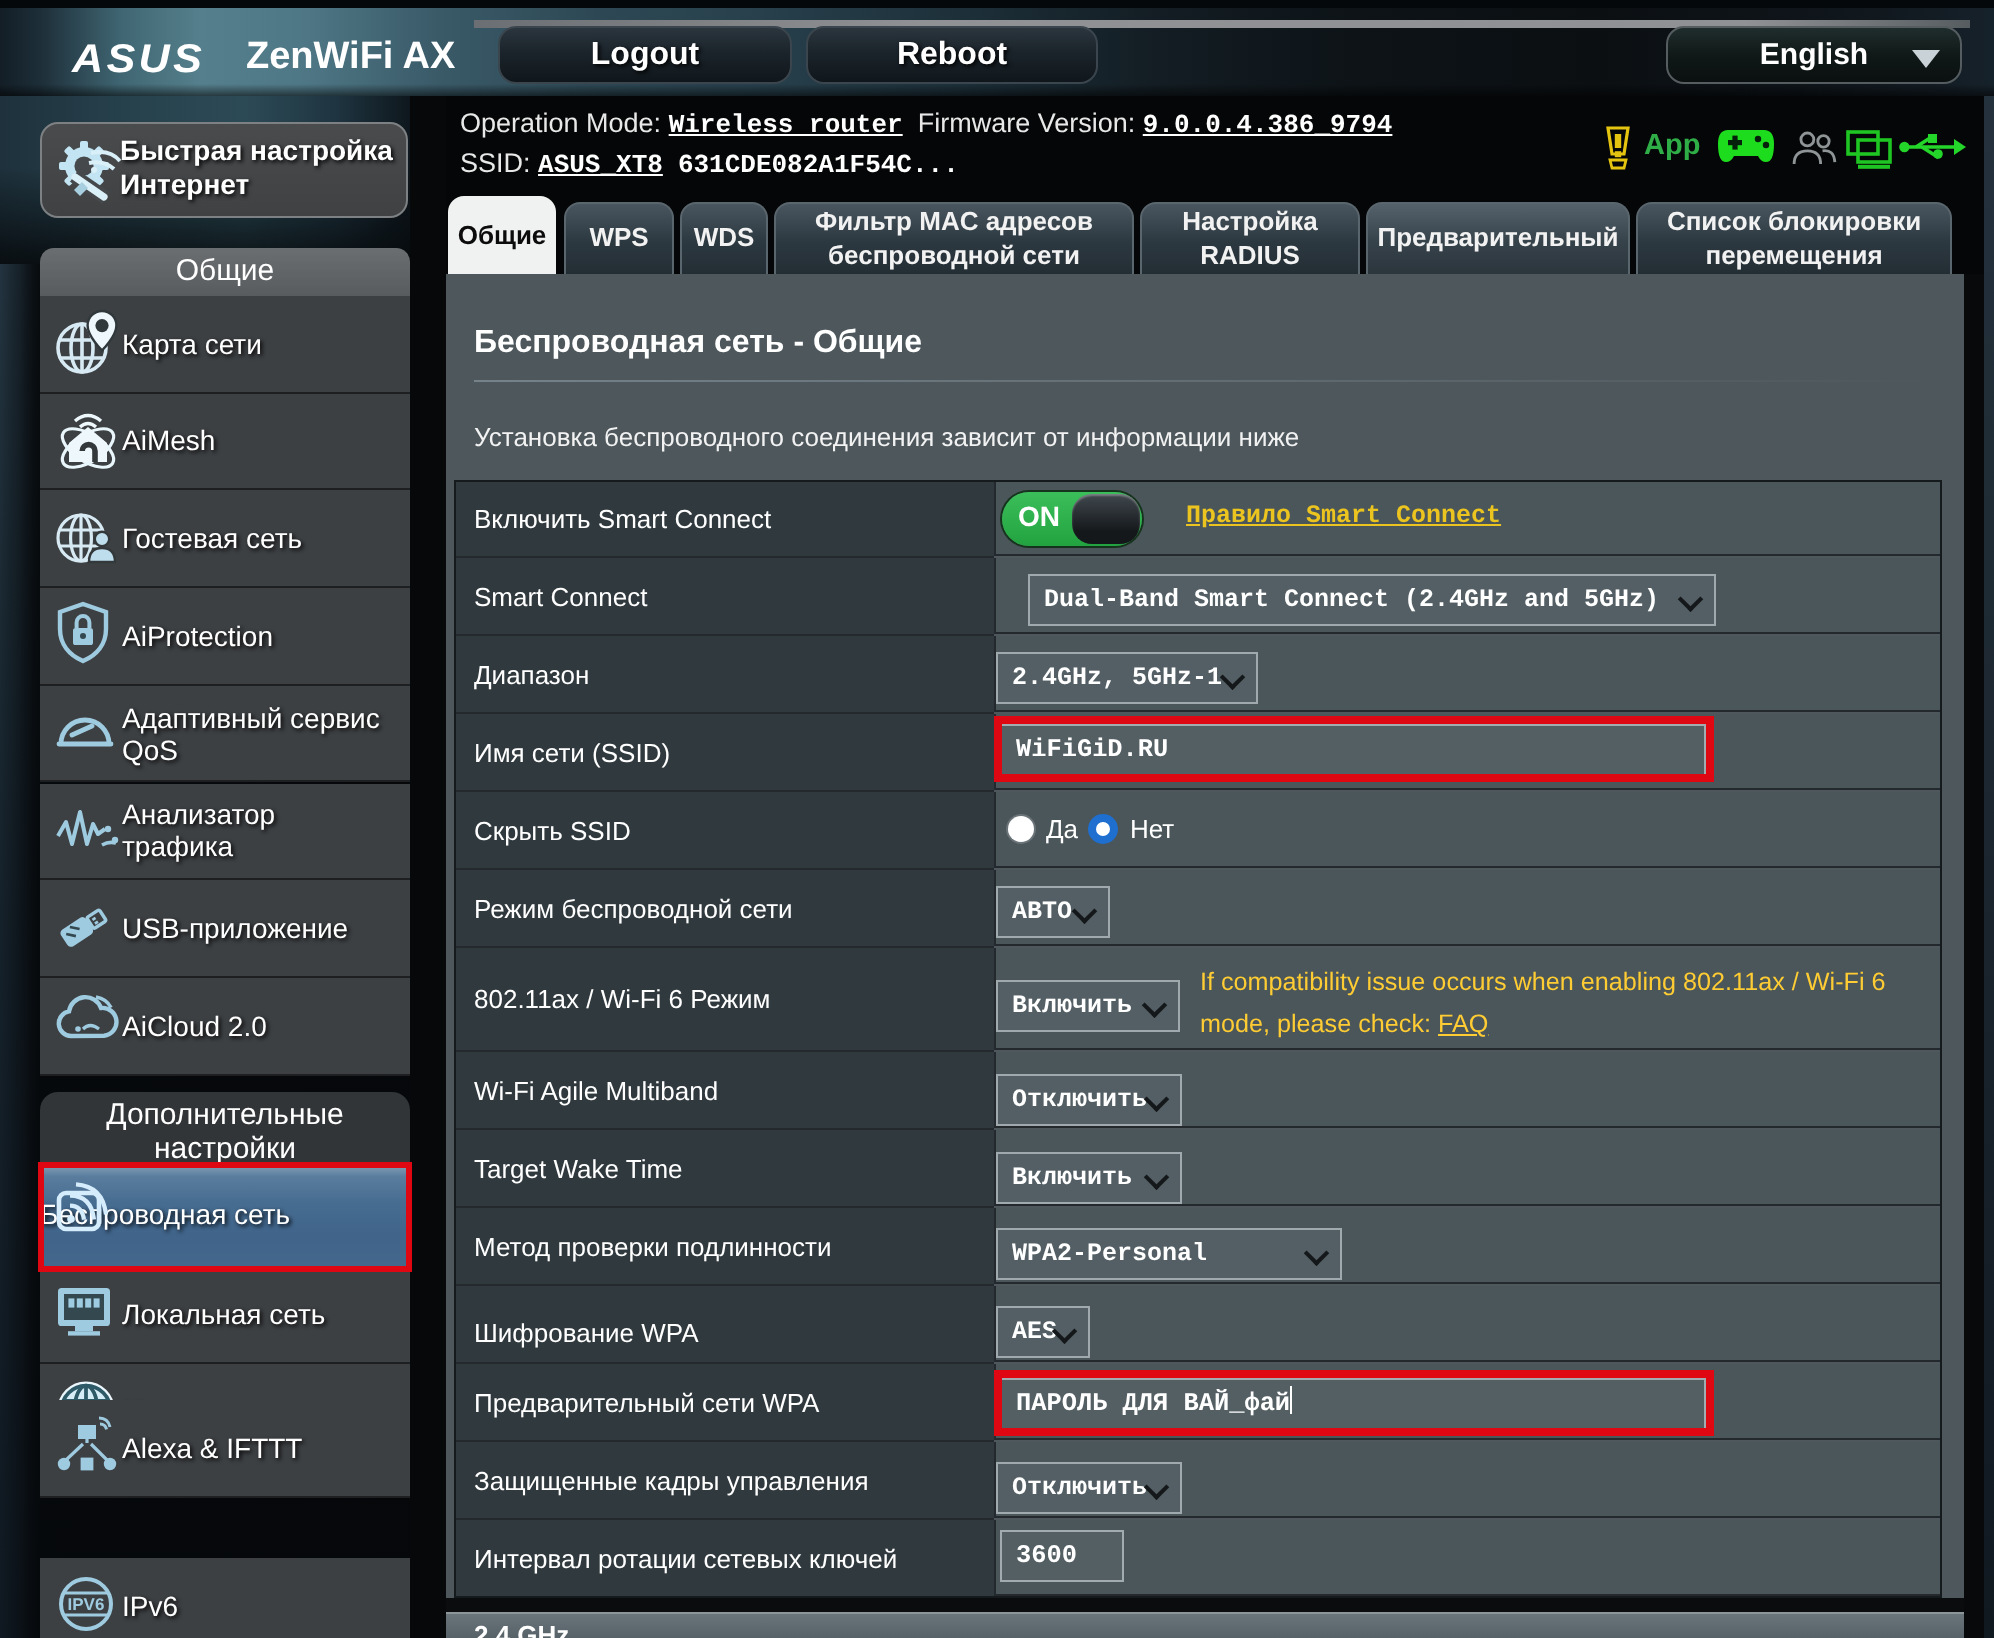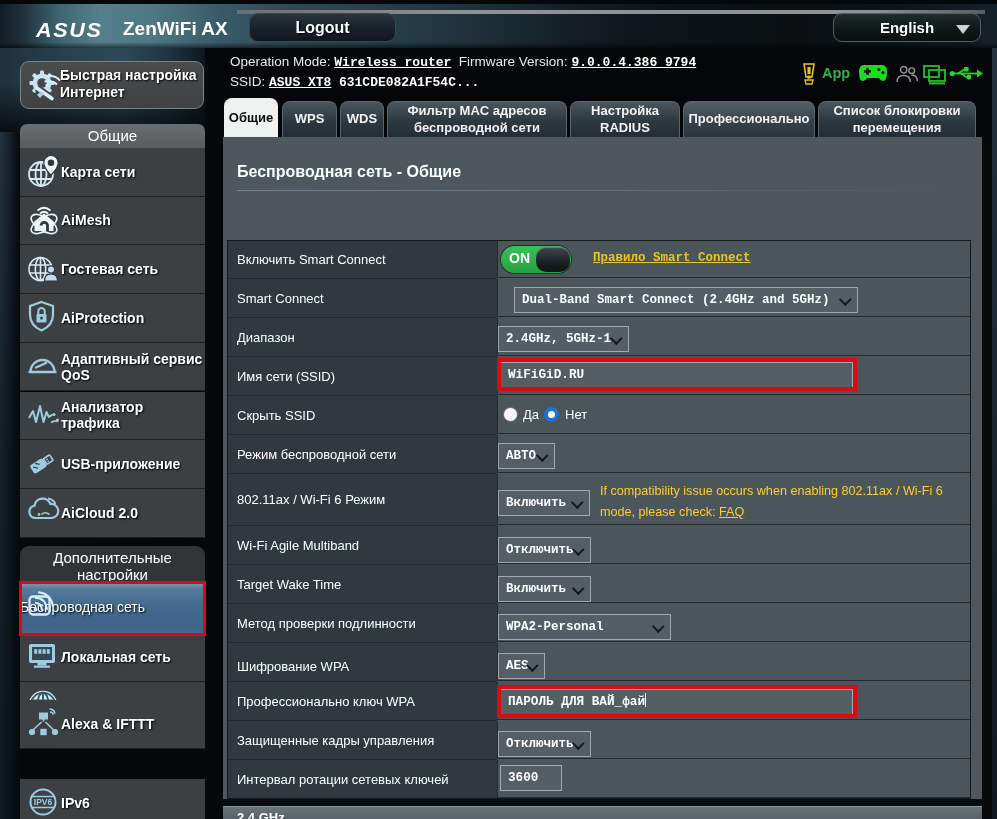--- a/index.html
+++ b/index.html
@@ -19,40 +19,41 @@
 .redbox{position:absolute;border:4px solid #df0712;box-sizing:border-box;z-index:30;}
 .lbl{position:absolute;color:#fff;font-size:13px;}
 .tab{position:absolute;box-sizing:border-box;bottom:682px;
   background:linear-gradient(180deg,#49565f 0%,#2c3840 55%,#232d34 100%);
   border:1px solid #5a666e;border-bottom:none;border-radius:8px 8px 0 0;
   color:#f2f2f2;font-size:13px;font-weight:bold;text-align:center;
   display:flex;align-items:center;justify-content:center;line-height:1.25;}
 .sideitem{position:absolute;left:20px;width:185px;box-sizing:border-box;
   background:#3d4043;border-bottom:1px solid #1d1f20;display:flex;
   align-items:center;}
-.sideitem .txt{color:#fff;font-size:14px;font-weight:bold;
+.sideitem .txt{color:#fff;font-size:14px;font-weight:normal;
   text-shadow:1px 1px 2px #000;line-height:1.15;white-space:nowrap;}
 .icn{position:absolute;left:7px;}
 </style></head><body>
 <div id="page">
 
 <div class="abs" style="left:0;top:44px;width:205px;height:775px;background:linear-gradient(180deg,#2a3c47 0%,#233440 12%,#1c2b35 30%,#15212a 55%,#101922 100%);"></div>
 <div class="abs" style="left:0;top:44px;width:205px;height:775px;background:linear-gradient(90deg,rgba(5,7,9,0) 0%,rgba(5,7,9,.45) 5%,rgba(5,7,9,.8) 8%,rgba(5,7,9,.92) 10%,rgba(5,7,9,.96) 100%);"></div>
 <div class="abs" style="left:0;top:44px;width:223px;height:88px;background:linear-gradient(90deg,#1e313c 0%,#27424d 30%,#2c4a56 55%,#1f3541 75%,#0d151b 93%,#050709 100%);"></div>
 <div class="abs" style="left:0;top:44px;width:223px;height:88px;background:linear-gradient(180deg,rgba(5,8,10,0) 0%,rgba(5,8,10,0) 45%,rgba(5,8,10,.55) 80%,rgba(5,8,10,.85) 100%);"></div>
 <div class="abs" style="left:205px;top:44px;width:18px;height:775px;background:#060809;"></div>
 <div class="abs" style="left:992px;top:0;width:5px;height:819px;background:linear-gradient(180deg,#26343f,#101820);"></div>
 <div class="abs" style="left:223px;top:44px;width:769px;height:93px;background:#050607;"></div>
 <div class="abs" style="left:0;top:0;width:997px;height:48px;background:linear-gradient(90deg,#131e26 0%,#1d2e38 2%,#3f6572 6%,#557f8c 10%,#4f7886 15%,#3a5a68 22%,#2d4854 30%,#27404c 38%,#1d303a 48%,#131d23 58%,#0d1317 68%,#0b0f12 80%,#0e1419 90%,#131c23 97%,#16222b 100%);"></div>
 <div class="abs" style="left:0;top:0;width:997px;height:4px;background:#04080a;"></div>
 <div class="abs" style="left:237px;top:9.5px;width:748px;height:4px;background:linear-gradient(90deg,#6b6f73,#909194 30%,#909194 85%,#565d61);"></div>
 <div class="abs" style="left:0;top:42px;width:997px;height:6px;background:linear-gradient(180deg,rgba(0,0,0,.0),rgba(0,0,0,.55));"></div>
 <div class="abs" style="left:36px;top:19px;width:90px;color:#fff;font-size:20px;font-weight:bold;font-style:italic;letter-spacing:1.5px;transform:scaleX(1.08);transform-origin:left;">ASUS</div>
 <div class="abs" style="left:123px;top:18px;width:120px;color:#fff;font-size:19px;font-weight:bold;">ZenWiFi AX</div>
 <div class="abs" style="left:249px;top:13px;width:147px;height:29px;background:linear-gradient(180deg,#2b353d 0%,#1b242b 45%,#10171c 100%);border:1px solid #3b454d;border-radius:9px;box-sizing:border-box;color:#fff;font-size:16px;font-weight:bold;text-align:center;line-height:27px;text-shadow:1px 1px 2px #000;">Logout</div>
+<div class="abs" style="left:403px;top:13px;width:146px;height:29px;background:linear-gradient(180deg,#2b353d 0%,#1b242b 45%,#10171c 100%);border:1px solid #3b454d;border-radius:9px;box-sizing:border-box;color:#fff;font-size:16px;font-weight:bold;text-align:center;line-height:27px;text-shadow:1px 1px 2px #000;">Reboot</div>
 <div class="abs" style="left:833px;top:13px;width:148px;height:29px;background:linear-gradient(180deg,#1f2d2c 0%,#101918 50%,#0a100f 100%);border:1px solid #555d60;border-radius:9px;box-sizing:border-box;color:#fff;font-size:15px;font-weight:bold;text-align:center;line-height:27px;">English<span style="position:absolute;right:10px;top:11px;width:0;height:0;border-left:7px solid transparent;border-right:7px solid transparent;border-top:9px solid #c9d2d6;"></span></div>
 <div class="abs" style="left:230px;top:54px;color:#e8e8e8;font-size:13.5px;">Operation Mode: <span class="mono" style="font-weight:bold;text-decoration:underline;color:#fff;font-size:13px;">Wireless router</span>&nbsp; Firmware Version: <span class="mono" style="font-weight:bold;text-decoration:underline;color:#fff;font-size:13px;">9.0.0.4.386_9794</span></div>
 <div class="abs" style="left:230px;top:74px;color:#e8e8e8;font-size:13.5px;">SSID: <span class="mono" style="font-weight:bold;text-decoration:underline;color:#fff;font-size:13px;">ASUS_XT8</span>&nbsp;&nbsp;<span class="mono" style="font-weight:bold;color:#fff;font-size:13px;">631CDE082A1F54C...</span></div>
 <svg class="abs" style="left:801px;top:63px;" width="16" height="22" viewBox="0 0 16 22">
 <path d="M3 1h10l-2 13H5z" fill="none" stroke="#e5c410" stroke-width="1.6"></path>
 <rect x="6.4" y="4" width="3.2" height="7" fill="#e5c410"></rect>
 <rect x="6.4" y="12.6" width="3.2" height="3" fill="#e5c410"></rect>
 <path d="M4 17h8l-1 4H5z" fill="none" stroke="#e5c410" stroke-width="1.4"></path>
 </svg>
 <div class="abs" style="left:822px;top:65px;color:#2fae47;font-size:14.5px;font-weight:bold;">App</div>
@@ -86,26 +87,27 @@
 </g>
 <circle cx="3.2" cy="7.5" r="2.6" fill="#25d62a"></circle>
 <rect x="15" y="1" width="4.5" height="4.5" fill="#25d62a"></rect>
 <path d="M28 3.5 L34 7.5 L28 11.5 Z" fill="#25d62a"></path>
 <circle cx="20" cy="11" r="2.4" fill="#25d62a"></circle>
 </svg>
 <div class="tab" style="left:282px;top:101px;width:55px;height:36px;">WPS</div>
 <div class="tab" style="left:340px;top:101px;width:44px;height:36px;">WDS</div>
 <div class="tab" style="left:387px;top:101px;width:180px;height:36px;">Фильтр MAC адресов<br>беспроводной сети</div>
 <div class="tab" style="left:570px;top:101px;width:110px;height:36px;">Настройка<br>RADIUS</div>
-<div class="tab" style="left:683px;top:101px;width:132px;height:36px;background:linear-gradient(180deg,#55626b 0%,#36424a 55%,#2b353c 100%);">Профессионально</div>
+<div class="tab" style="left:683px;top:101px;width:132px;height:36px;background:linear-gradient(180deg,#55626b 0%,#36424a 55%,#2b353c 100%);">Предварительный</div>
 <div class="tab" style="left:818px;top:101px;width:158px;height:36px;">Список блокировки<br>перемещения</div>
 <div class="abs" style="left:224px;top:98px;width:54px;height:39px;background:#f0f1f1;border-radius:8px 8px 0 0;color:#0c0c0c;font-size:13px;font-weight:bold;text-align:center;line-height:39px;z-index:5;">Общие</div>
 <div class="abs" style="left:223px;top:137px;width:759px;height:682px;background:#4d575c;"></div>
 <div class="abs" style="left:237px;top:163px;color:#fff;font-size:16px;font-weight:bold;">Беспроводная сеть - Общие</div>
 <div class="abs" style="left:237px;top:190px;width:733px;height:1px;background:linear-gradient(90deg,#76828a,#5d686e 60%,#4d575c);"></div>
+<div class="abs" style="left:237px;top:211px;color:#f2f2f2;font-size:13px;">Установка беспроводного соединения зависит от информации ниже</div>
 
 <div class="abs" style="left:228px;top:240.5px;width:269px;height:37.5px;background:#30393d;border-bottom:1px solid #23292d;"></div>
 <div class="abs" style="left:497px;top:240.5px;width:474px;height:37.5px;background:#4a5659;border-bottom:1px solid #23292d;border-left:1px solid #23292d;box-sizing:border-box;"></div>
 <div class="lbl" style="left:237px;top:240.5px;width:251px;height:38.5px;display:flex;align-items:center;">Включить Smart Connect</div>
 <div class="abs" style="left:228px;top:279.0px;width:269px;height:38.0px;background:#30393d;border-bottom:1px solid #23292d;"></div>
 <div class="abs" style="left:497px;top:279.0px;width:474px;height:38.0px;background:#4a5659;border-bottom:1px solid #23292d;border-left:1px solid #23292d;box-sizing:border-box;"></div>
 <div class="lbl" style="left:237px;top:279.0px;width:251px;height:39.0px;display:flex;align-items:center;">Smart Connect</div>
 <div class="abs" style="left:228px;top:318.0px;width:269px;height:37.5px;background:#30393d;border-bottom:1px solid #23292d;"></div>
 <div class="abs" style="left:497px;top:318.0px;width:474px;height:37.5px;background:#4a5659;border-bottom:1px solid #23292d;border-left:1px solid #23292d;box-sizing:border-box;"></div>
 <div class="lbl" style="left:237px;top:318.0px;width:251px;height:38.5px;display:flex;align-items:center;">Диапазон</div>
@@ -128,21 +130,21 @@
 <div class="abs" style="left:497px;top:565.0px;width:474px;height:37.5px;background:#4a5659;border-bottom:1px solid #23292d;border-left:1px solid #23292d;box-sizing:border-box;"></div>
 <div class="lbl" style="left:237px;top:565.0px;width:251px;height:38.5px;display:flex;align-items:center;">Target Wake Time</div>
 <div class="abs" style="left:228px;top:603.5px;width:269px;height:38.0px;background:#30393d;border-bottom:1px solid #23292d;"></div>
 <div class="abs" style="left:497px;top:603.5px;width:474px;height:38.0px;background:#4a5659;border-bottom:1px solid #23292d;border-left:1px solid #23292d;box-sizing:border-box;"></div>
 <div class="lbl" style="left:237px;top:603.5px;width:251px;height:39.0px;display:flex;align-items:center;">Метод проверки подлинности</div>
 <div class="abs" style="left:228px;top:642.5px;width:269px;height:38.0px;background:#30393d;border-bottom:1px solid #23292d;"></div>
 <div class="abs" style="left:497px;top:642.5px;width:474px;height:38.0px;background:#4a5659;border-bottom:1px solid #23292d;border-left:1px solid #23292d;box-sizing:border-box;"></div>
 <div class="lbl" style="left:237px;top:642.5px;width:251px;height:47px;display:flex;align-items:center;">Шифрование WPA</div>
 <div class="abs" style="left:228px;top:681.5px;width:269px;height:38.0px;background:#30393d;border-bottom:1px solid #23292d;"></div>
 <div class="abs" style="left:497px;top:681.5px;width:474px;height:38.0px;background:#4a5659;border-bottom:1px solid #23292d;border-left:1px solid #23292d;box-sizing:border-box;"></div>
-<div class="lbl" style="left:237px;top:681.5px;width:251px;height:39.0px;display:flex;align-items:center;">Профессионально ключ WPA</div>
+<div class="lbl" style="left:237px;top:681.5px;width:251px;height:39.0px;display:flex;align-items:center;">Предварительный сети WPA</div>
 <div class="abs" style="left:228px;top:720.5px;width:269px;height:38.0px;background:#30393d;border-bottom:1px solid #23292d;"></div>
 <div class="abs" style="left:497px;top:720.5px;width:474px;height:38.0px;background:#4a5659;border-bottom:1px solid #23292d;border-left:1px solid #23292d;box-sizing:border-box;"></div>
 <div class="lbl" style="left:237px;top:720.5px;width:251px;height:39.0px;display:flex;align-items:center;">Защищенные кадры управления</div>
 <div class="abs" style="left:228px;top:759.5px;width:269px;height:38.0px;background:#30393d;border-bottom:1px solid #23292d;"></div>
 <div class="abs" style="left:497px;top:759.5px;width:474px;height:38.0px;background:#4a5659;border-bottom:1px solid #23292d;border-left:1px solid #23292d;box-sizing:border-box;"></div>
 <div class="lbl" style="left:237px;top:759.5px;width:251px;height:39.0px;display:flex;align-items:center;">Интервал ротации сетевых ключей</div>
 <div class="abs" style="left:227px;top:239.5px;width:744px;height:559px;border:1px solid #151a1d;box-sizing:border-box;pointer-events:none;"></div>
 <div class="abs" style="left:501px;top:246px;width:70px;height:27px;border-radius:13.5px;background:linear-gradient(180deg,#3bbf5a,#22a340);box-shadow:0 0 0 1px #15331d;">
       <span style="position:absolute;left:8px;top:4px;color:#fff;font-weight:bold;font-size:14px;">ON</span>
       <span style="position:absolute;right:1px;top:1px;width:34px;height:25px;border-radius:10px;background:linear-gradient(180deg,#40484e,#15181b 75%);box-shadow:inset 0 1px 1px rgba(255,255,255,.3);"></span>

